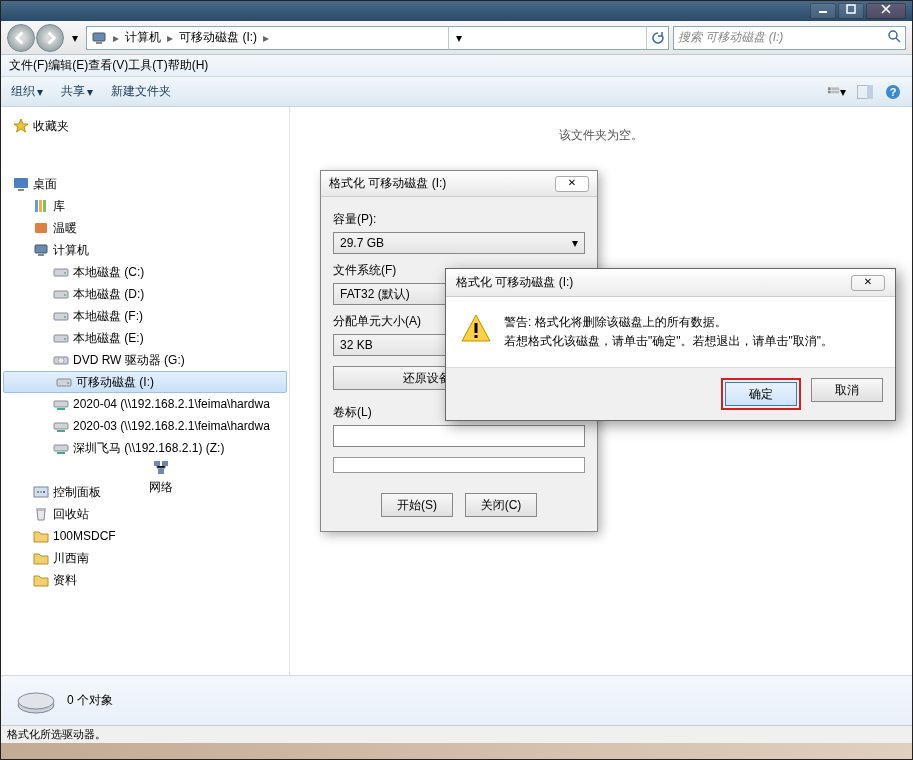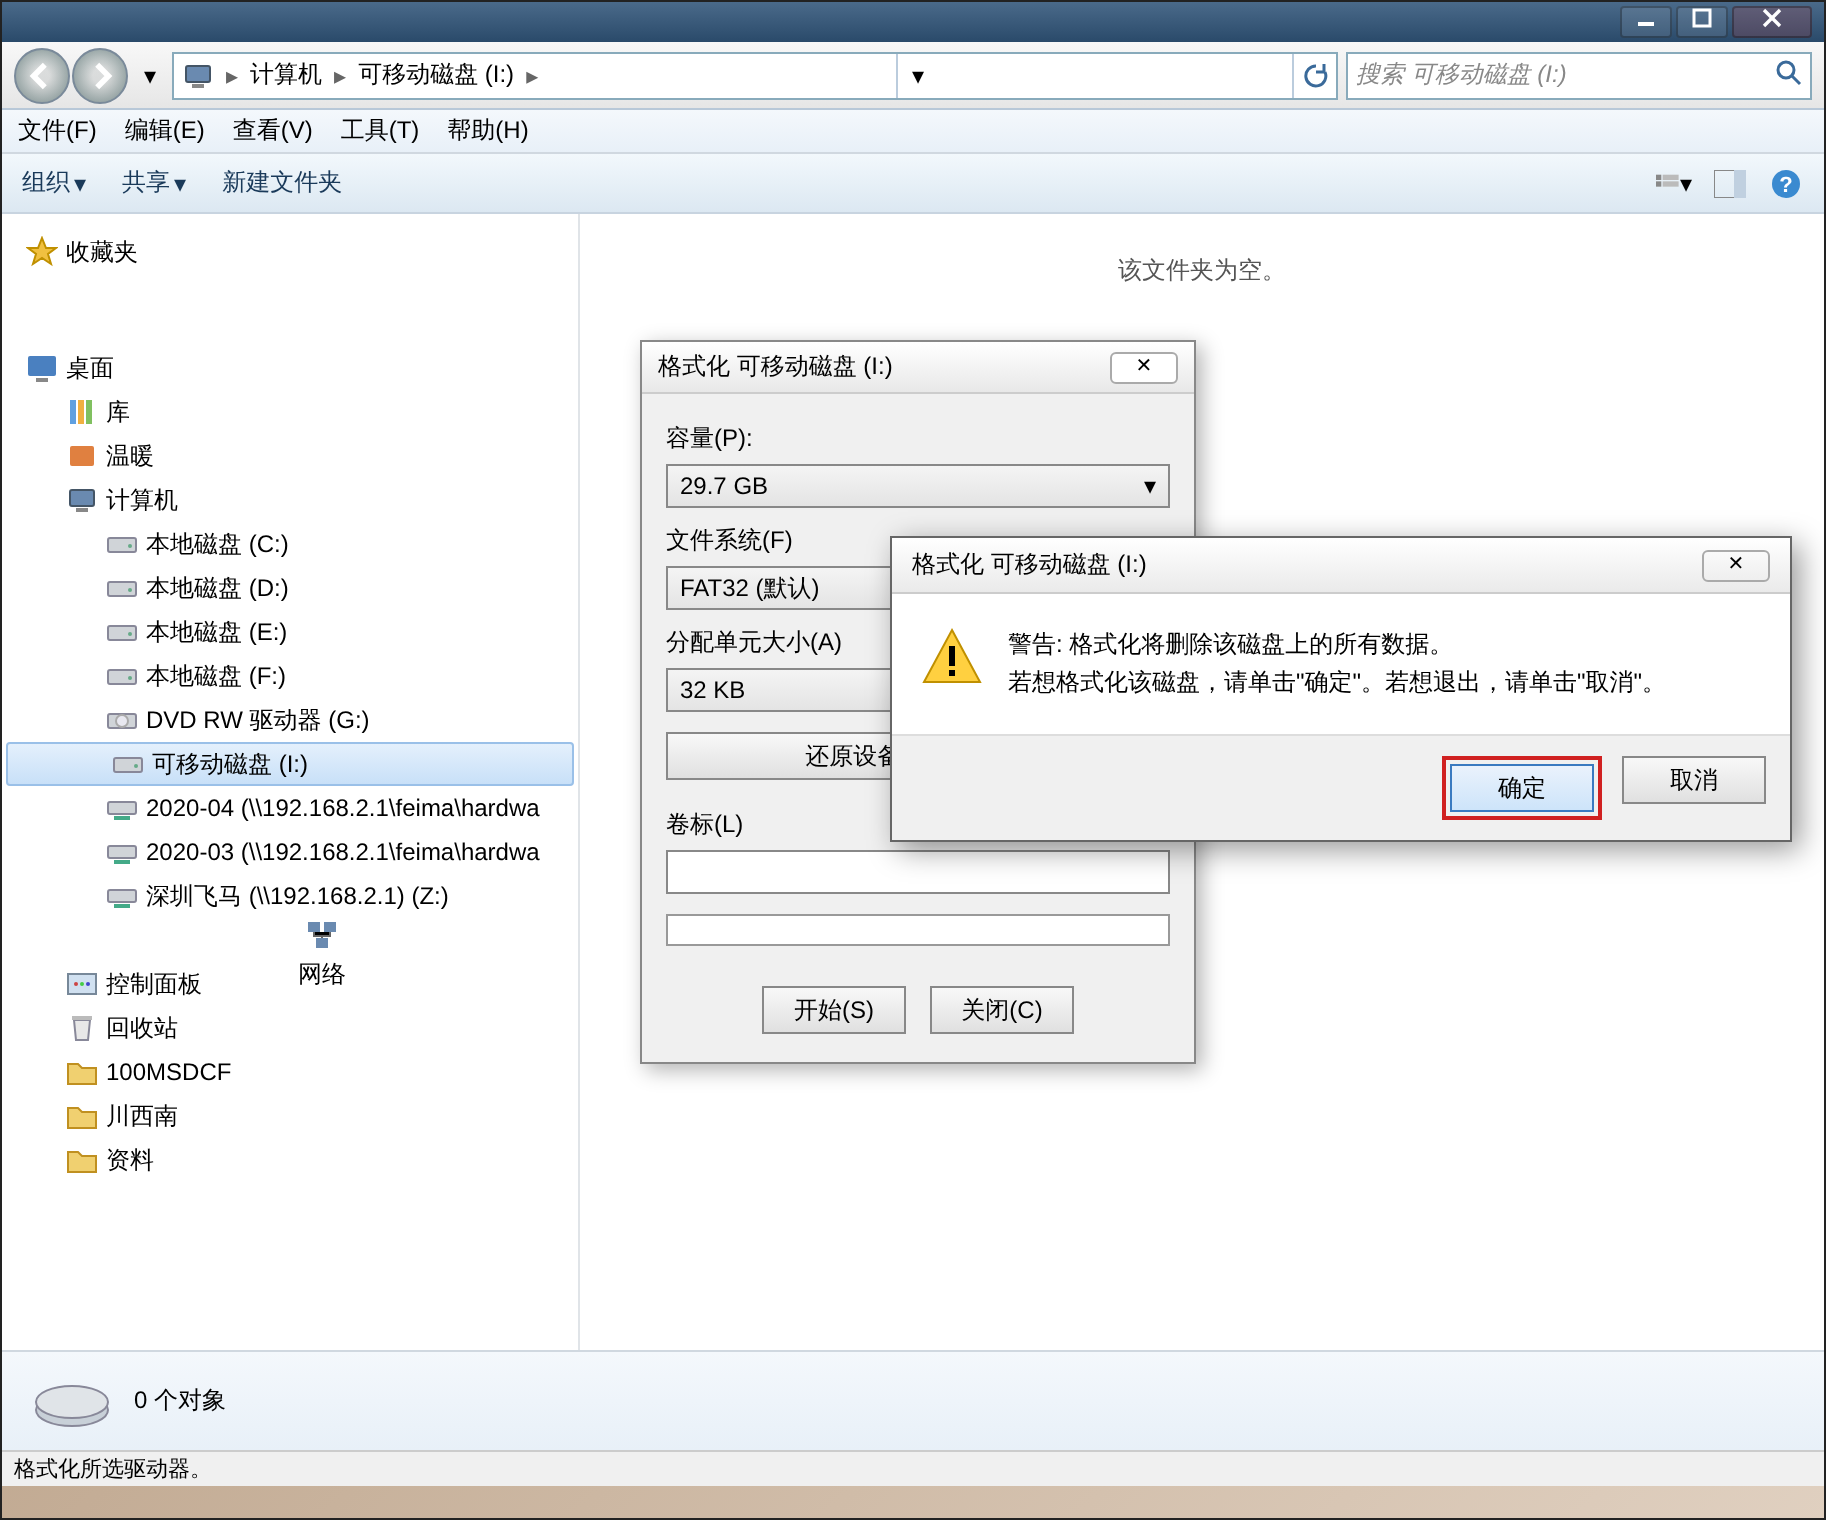--- a/index.html
+++ b/index.html
@@ -17,21 +17,21 @@
 .nav-btn { width: 28px; height: 28px; border-radius: 50%; background: radial-gradient(#868f8f33 20%, #768a8a); border: 1px solid #7a8a9a; display: flex; align-items: center; justify-content: center; color: #fff; }
 .nav-btn svg { width: 14px; height: 14px; }
 .nav-down { width: 14px; height: 28px; display: flex; align-items: center; justify-content: center; }
 .addr { flex: 1; height: 24px; border: 1px solid #8ab; background: #fff; display: flex; align-items: center; }
 .addr .crumb { padding: 0 4px; height: 100%; display: flex; align-items: center; }
 .addr .sep { color: #666; padding: 0 2px; }
 .addr .btn { width: 22px; height: 22px; border-left: 1px solid #bcd; display: flex; align-items: center; justify-content: center; margin-left: auto; }
 .searchbox { width: 233px; height: 24px; border: 1px solid #8ab; background: #fff; display: flex; align-items: center; padding: 0 4px; color: #888; font-style: italic; }
 .searchbox .sicon { margin-left: auto; color: #3a6a9a; }
 
-.menubar { height: 22px; background: linear-gradient(#f4f8fc, #e8f0f8); border-bottom: 1px solid #d0d8e0; display: flex; align-items: center; padding: 0 8px; gap: 14px; }
+.menubar { height: 22px; background: linear-gradient(#f4f8fc, #e8f0f8); border-bottom: 1px solid #d0d8e0; display: flex; align-items: center; padding: 0 8px; }
 .menubar span { cursor: default; }
 
 .toolbar { height: 30px; background: linear-gradient(#f2f8fc, #dce8f2); border-bottom: 1px solid #c8d4e0; display: flex; align-items: center; padding: 0 10px; gap: 18px; }
 .toolbar .tb-item { display: flex; align-items: center; gap: 2px; color: #1a3a5a; cursor: pointer; }
 .toolbar .tb-right { margin-left: auto; display: flex; gap: 10px; align-items: center; }
 .toolbar .tb-icon { width: 18px; height: 18px; display: flex; align-items: center; justify-content: center; }
 
 .body { display: flex; height: 568px; background: #fff; }
 .sidebar { width: 289px; border-right: 1px solid #e0e4e8; overflow: hidden; padding-top: 8px; }
 .tree-row { display: flex; align-items: center; height: 22px; padding-left: 12px; gap: 4px; cursor: default; white-space: nowrap; }
@@ -239,30 +239,30 @@
           </span>
           <span>本地磁盘 (D:)</span>
         </div>
         <div class="tree-row" style="padding-left: 52px;">
           <span class="ico">
             <svg width="16" height="16" viewBox="0 0 16 16">
               <rect x="1" y="5" width="14" height="7" rx="1" fill="#d0d4d8" stroke="#889"></rect>
               <circle cx="12" cy="9" r="1" fill="#6a8"></circle>
             </svg>
           </span>
+          <span>本地磁盘 (F:)</span>
+        </div>
+        <div class="tree-row" style="padding-left: 52px;">
+          <span class="ico">
+            <svg width="16" height="16" viewBox="0 0 16 16">
+              <rect x="1" y="5" width="14" height="7" rx="1" fill="#d0d4d8" stroke="#889"></rect>
+              <circle cx="12" cy="9" r="1" fill="#6a8"></circle>
+            </svg>
+          </span>
           <span>本地磁盘 (E:)</span>
-        </div>
-        <div class="tree-row" style="padding-left: 52px;">
-          <span class="ico">
-            <svg width="16" height="16" viewBox="0 0 16 16">
-              <rect x="1" y="5" width="14" height="7" rx="1" fill="#d0d4d8" stroke="#889"></rect>
-              <circle cx="12" cy="9" r="1" fill="#6a8"></circle>
-            </svg>
-          </span>
-          <span>本地磁盘 (F:)</span>
         </div>
         <div class="tree-row" style="padding-left: 52px;">
           <span class="ico">
             <svg width="16" height="16" viewBox="0 0 16 16">
               <rect x="1" y="5" width="14" height="7" rx="1" fill="#d0d4d8" stroke="#889"></rect>
               <circle cx="8" cy="8.5" r="3" fill="#e8e8f0" stroke="#aaa"></circle>
             </svg>
           </span>
           <span>DVD RW 驱动器 (G:)</span>
         </div>

